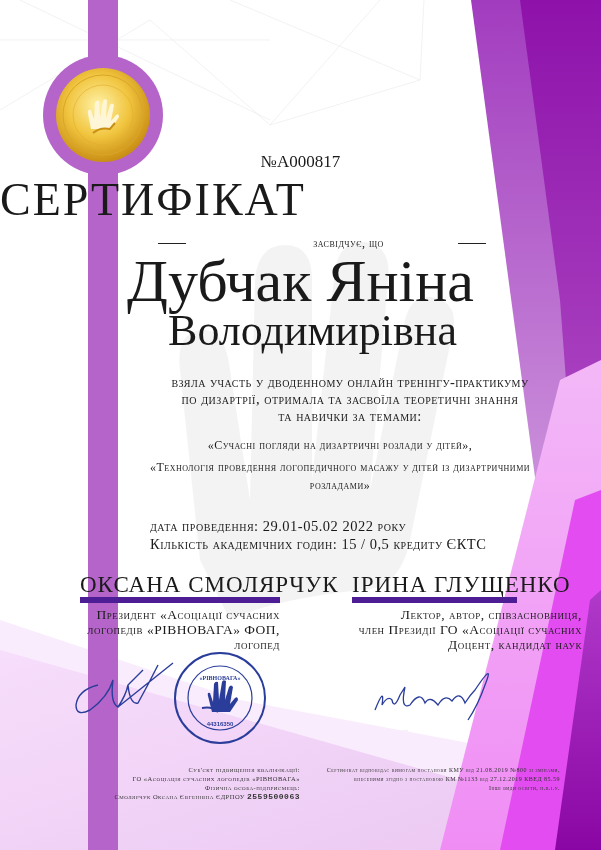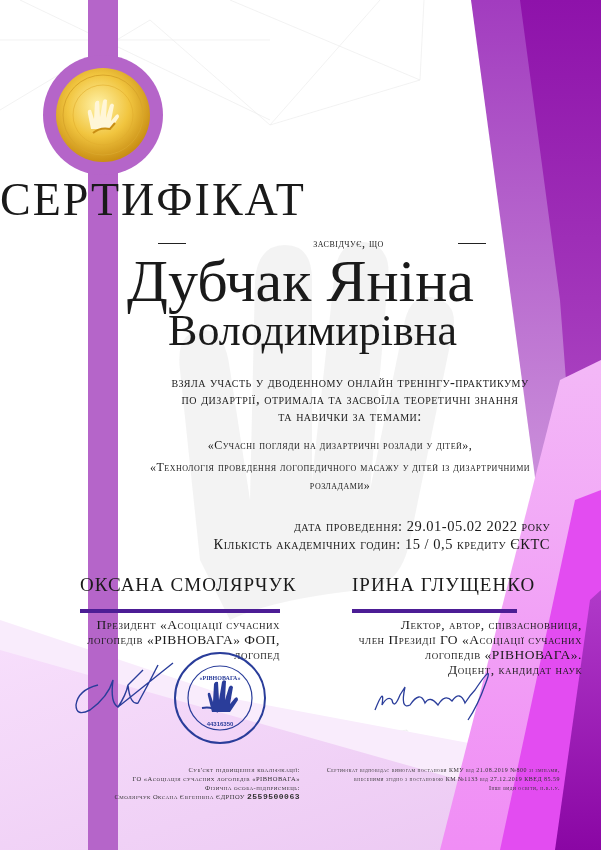--- a/index.html
+++ b/index.html
@@ -10,22 +10,22 @@
   .sc{font-variant:small-caps;letter-spacing:0.5px;text-align:right;}
   .cert-no{left:0;width:601px;top:152px;font-size:17px;text-align:center;}
   .title{left:0;width:601px;top:170px;font-size:46px;letter-spacing:2px;text-align:left;line-height:60px;}
   .dash{height:1px;background:#222;}
   .witness{left:0;width:601px;top:236px;font-size:12px;text-align:center;padding-left:48px;}
   .name1{left:0;width:601px;top:256px;font-size:60px;text-align:center;line-height:50px;}
   .name2{left:12px;width:601px;top:306px;font-size:44px;text-align:center;line-height:50px;}
   .body-text{left:150px;width:400px;top:374px;font-size:14.5px;line-height:17px;text-align:center;}
   .topics{left:135px;width:410px;top:436px;font-size:12px;line-height:18px;text-align:center;}
   .topic{margin-bottom:4px;}
-  .dates{left:150px;width:400px;top:517px;font-size:14.5px;line-height:18px;text-align:right;}
-  .sig-name{font-size:19px;letter-spacing:1px;border-bottom:4px solid #4c1d95;padding-bottom:13px;line-height:22px;white-space:nowrap;}
+  .dates{left:150px;width:400px;top:517px;font-size:14.5px;line-height:18px;text-align:left;}
+  .sig-name{font-size:23px;letter-spacing:1px;border-bottom:6px solid #4c1d95;padding-bottom:1px;line-height:22px;white-space:nowrap;}
   .sig-role{font-size:13.5px;line-height:15px;margin-top:4px;}
   .foot{font-size:6.5px;line-height:9px;color:#333;}
   .foot b{font-family:Liberation Mono, monospace;font-size:8px;}
 </style>
 </head>
 <body>
 
 <div class="bg">
   <svg width="601" height="850" viewBox="0 0 601 850" style="position:absolute;left:0;top:0;">
     <defs>
@@ -99,20 +99,21 @@
     </defs>
     <circle cx="48" cy="48" r="47" fill="url(#gold)"></circle>
     <circle cx="48" cy="48" r="40" fill="none" stroke="#d9a62a" stroke-width="1"></circle>
     <circle cx="48" cy="48" r="30" fill="none" stroke="#e0ad2e" stroke-width="0.6"></circle>
     <path d="M36 62 L33 47 Q32 42 36 43 L39 52 L40 36 Q41 33 44 34 L45 50 L48 34 Q49 31 52 33 L51 51 L55 38 Q57 35 59 38 L56 54 L61 48 Q64 46 64 50 L56 62 Z" fill="#fff6d8"></path>
     <path d="M38 66 Q45 60 55 62 L60 56" stroke="#c98e14" stroke-width="2" fill="none"></path>
   </svg>
 </div>
 
 <div class="content">
+  <div class="abs cert-no">№A000817</div>
   <div class="abs title">СЕРТИФІКАТ</div>
 
   <div class="abs dash" style="left:158px;top:243px;width:28px;"></div>
   <div class="abs witness sc">засвідчує, що</div>
   <div class="abs dash" style="left:458px;top:243px;width:28px;"></div>
 
   <div class="abs name1">Дубчак Яніна</div>
   <div class="abs name2">Володимирівна</div>
 
   <div class="abs body-text sc">
@@ -138,21 +139,20 @@
       <div>логопедів «РІВНОВАГА» ФОП,</div>
       <div>логопед</div>
     </div>
   </div>
 
   <div class="abs" style="left:352px;top:574px;width:230px;">
     <div class="sig-name" style="width:165px;">ІРИНА  ГЛУЩЕНКО</div>
     <div class="sig-role sc">
       <div>Лектор, автор, співзасновниця,</div>
       <div>член Президії ГО «Асоціації сучасних</div>
-      <div>логопедів «РІВНОВАГА».</div>
       <div>Доцент, кандидат наук</div>
     </div>
   </div>
 
   <svg class="abs" style="left:68px;top:655px;" width="110" height="65" viewBox="0 0 110 65">
     <path d="M30 30 Q10 35 8 50 Q8 62 22 55 Q40 42 45 25 Q42 48 50 52 Q58 40 60 30 Q62 50 70 48 Q80 30 90 10 M50 52 L105 8 M60 30 L75 15" stroke="#2a3d9a" stroke-width="1.4" fill="none"></path>
   </svg>
 
   <svg class="abs" style="left:172px;top:650px;" width="96" height="96" viewBox="0 0 96 96">
     <circle cx="48" cy="48" r="45" fill="none" stroke="#2a3d9a" stroke-width="2"></circle>

